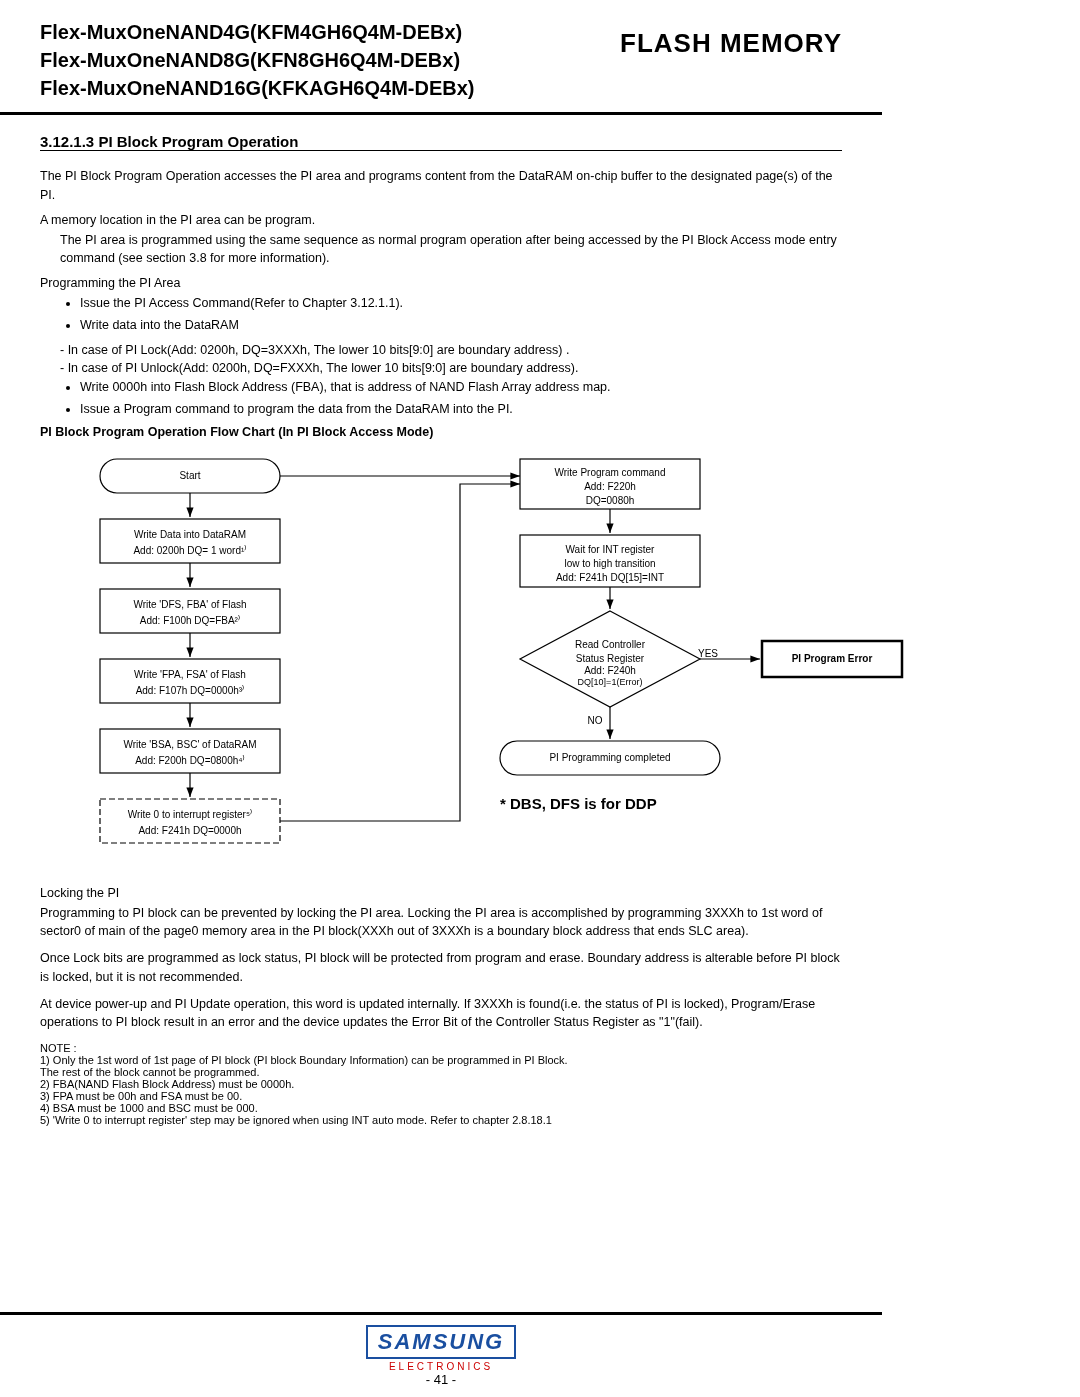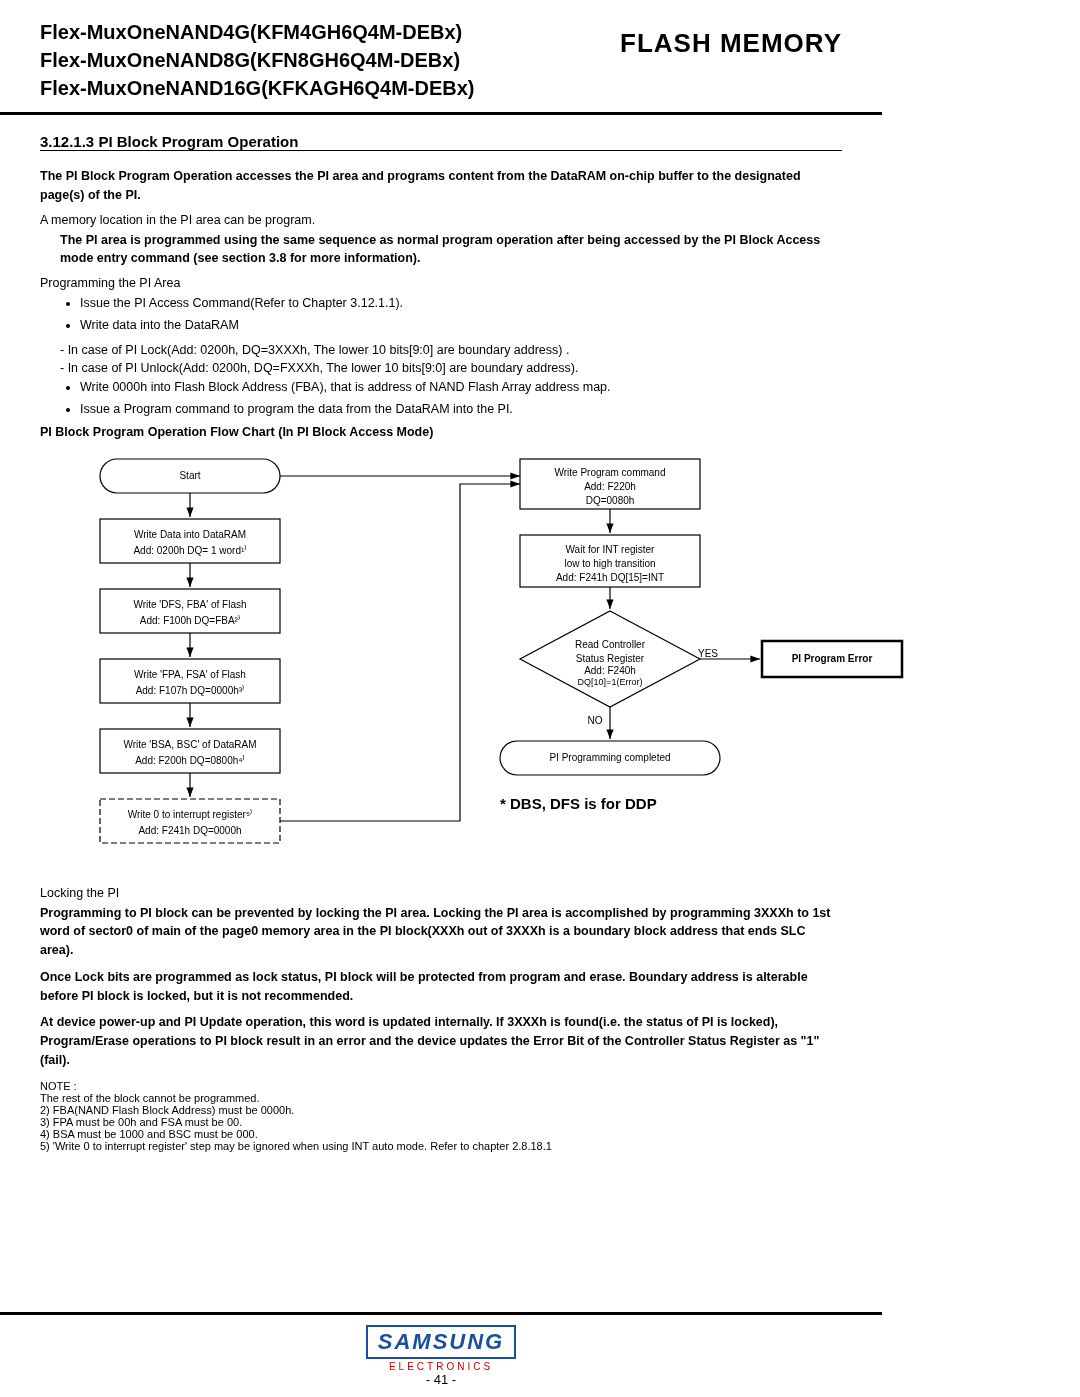--- a/index.html
+++ b/index.html
@@ -46,21 +46,20 @@
     .section-title {
       font-size: 15px;
       font-weight: bold;
       margin-bottom: 16px;
       border-bottom: 1px solid #000;
     }
     .para {
       margin-bottom: 8px;
       line-height: 1.5;
       font-size: 12.5px;
-      font-weight: bold;
     }
     .bold-label {
       font-weight: normal;
       margin-bottom: 4px;
       font-size: 12.5px;
     }
     .indent {
       margin-left: 20px;
     }
     ul.bullet-list {
@@ -269,20 +268,21 @@
       </svg>
     </div>
 
     <p class="bold-label">Locking the PI</p>
     <p class="para">Programming to PI block can be prevented by locking the PI area. Locking the PI area is accomplished by programming 3XXXh to 1st word of sector0 of main of the page0 memory area in the PI block(XXXh out of 3XXXh is a boundary block address that ends SLC area).</p>
     <p class="para">Once Lock bits are programmed as lock status, PI block will be protected from program and erase. Boundary address is alterable before PI block is locked, but it is not recommended.</p>
     <p class="para">At device power-up and PI Update operation, this word is updated internally. If 3XXXh is found(i.e. the status of PI is locked), Program/Erase operations to PI block  result in an error and the device updates the Error Bit of the Controller Status Register as "1"(fail).</p>
 
     <div class="note-section">
       <div class="note-label">NOTE :</div>
+      <div>1) Only the 1st word of 1st page of PI block (PI block Boundary Information) can be programmed in PI Block.</div>
       <div>    The rest of the block cannot be programmed.</div>
       <div>2) FBA(NAND Flash Block Address) must be 0000h.</div>
       <div>3) FPA must be 00h and FSA must be 00.</div>
       <div>4) BSA must be 1000 and BSC must be 000.</div>
       <div>5) 'Write 0 to interrupt register' step may be ignored when using INT auto mode. Refer to chapter 2.8.18.1</div>
     </div>
   </div>
 
   <div class="footer">
     <div class="footer-logo">

